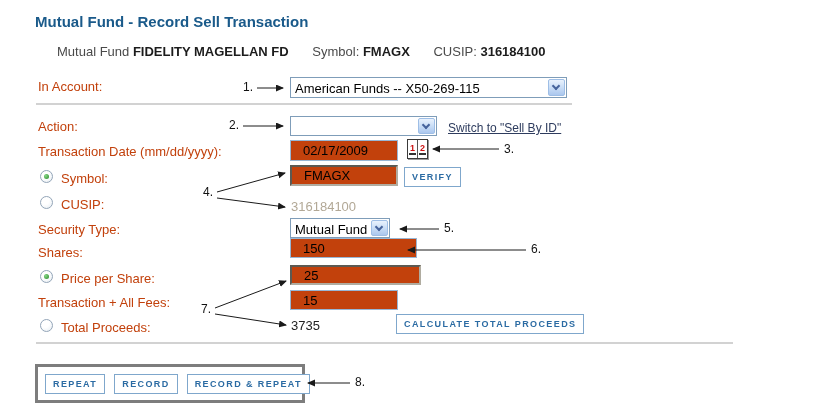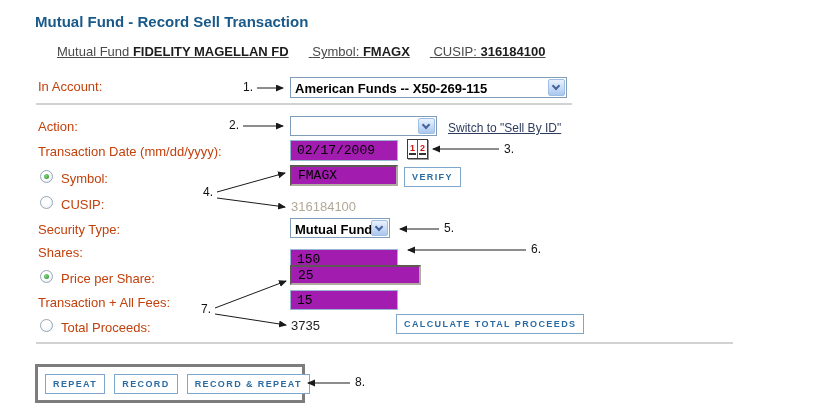--- a/index.html
+++ b/index.html
@@ -11,46 +11,46 @@
     font-family: "Liberation Sans", sans-serif;
     overflow: hidden;
   }
   .title {
     position: absolute; left: 35px; top: 13px;
     font-size: 15px; font-weight: bold; color: #1a5a8a;
     white-space: nowrap;
   }
   .sub {
     position: absolute; left: 57px; top: 44px;
-    font-size: 13px; color: #4a4a4a; white-space: nowrap; text-decoration: underline;
+    font-size: 13px; color: #4a4a4a; white-space: nowrap;
   }
   .sub b { color: #1c1c1c; }
   .gap1 { margin-right: 20px; }
   .lbl {
     position: absolute; font-size: 13px; color: #c2410c; white-space: nowrap;
   }
   .sep { position: absolute; height: 2px; background: #d2d2d2; }
 
   .input {
     position: absolute;
-    border: 1px solid #98b6d4; background: #a21caf;
-    font-family: Liberation Mono, monospace;
-    font-size: 13px; color: #000; padding: 2px 6px;
+    border: 1px solid #98b6d4; background: #c2410c;
+    font-family: Liberation Sans, sans-serif;
+    font-size: 13px; color: #000; padding: 2px 12px;
     outline: none;
   }
   .input.inset { border: 2px inset #b0aca0; }
 
   .dropdown {
     position: absolute; background: #fff;
     border: 1px solid #7f9db9;
     font-size: 13px; color: #000;
   }
   .ddtxt {
     display: block; padding: 3px 20px 0 4px;
-    white-space: nowrap; overflow: hidden; font-weight: bold;
+    white-space: nowrap; overflow: hidden;
   }
   .ddbtn {
     position: absolute; top: 1px; right: 1px; bottom: 1px; width: 17px;
     background: linear-gradient(180deg, #e9f2fd 0%, #cde0f7 45%, #abc7ee 100%);
     border: 1px solid #9ebee6; border-radius: 2px;
   }
   .chev {
     position: absolute; left: 4px; top: 3px; width: 6px; height: 6px;
     border-right: 2px solid #46639c; border-bottom: 2px solid #46639c;
     transform: rotate(45deg);
@@ -168,21 +168,21 @@
 
   <div class="lbl" style="left:38px;top:222px">Security Type:</div>
   <div class="dropdown" style="left:290px;top:218px;width:100px;height:20px">
     <span class="ddtxt">Mutual Fund</span>
     <span class="ddbtn">
         <span class="chev"></span>
       </span>
   </div>
 
   <div class="lbl" style="left:38px;top:245px">Shares:</div>
-  <input class="input" style="left: 290px; top: 249px; width: 108px; height: 20px;" value="150">
+  <input class="input" style="left: 290px; top: 238px; width: 127px; height: 20px;" value="150">
 
   <span class="radio checked" style="left:40px;top:270px"></span>
   <div class="lbl" style="left:61px;top:271px">Price per Share:</div>
   <input class="input inset" style="left: 290px; top: 265px; width: 131px; height: 20px;" value="25">
 
   <div class="lbl" style="left:38px;top:295px">Transaction + All Fees:</div>
   <input class="input" style="left: 290px; top: 290px; width: 108px; height: 20px;" value="15">
 
   <span class="radio" style="left:40px;top:319px"></span>
   <div class="lbl" style="left:61px;top:320px">Total Proceeds:</div>

